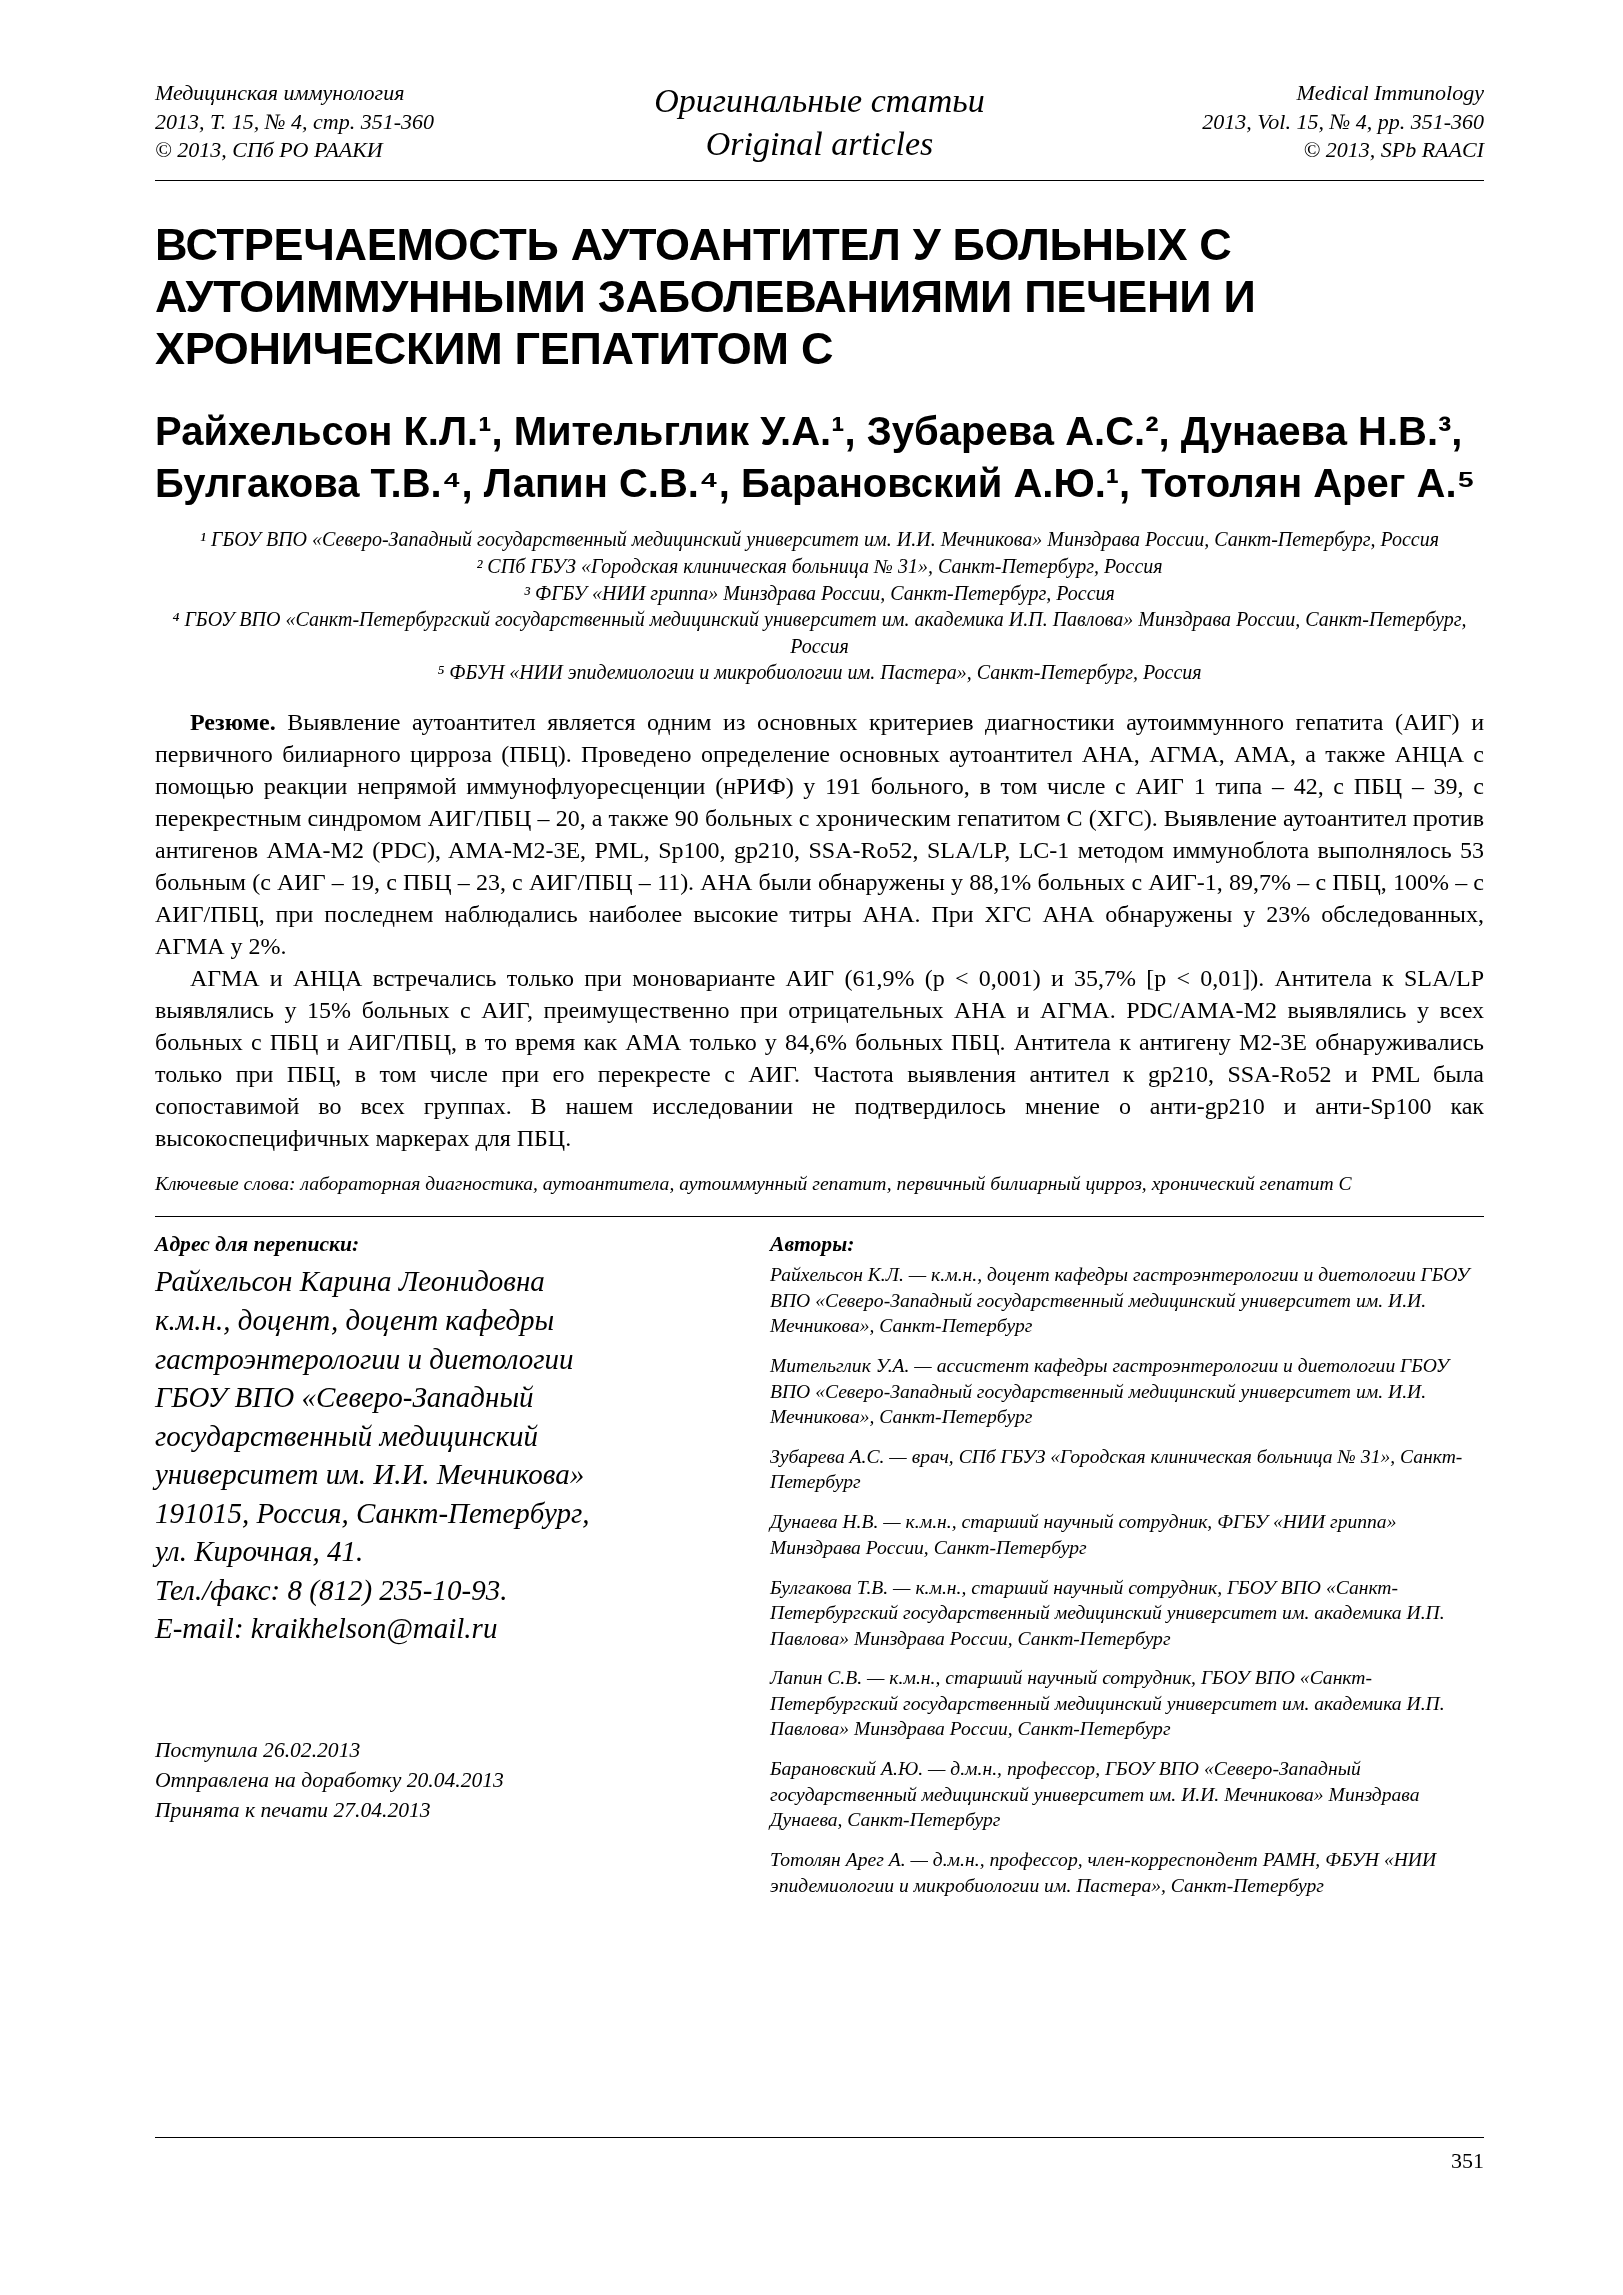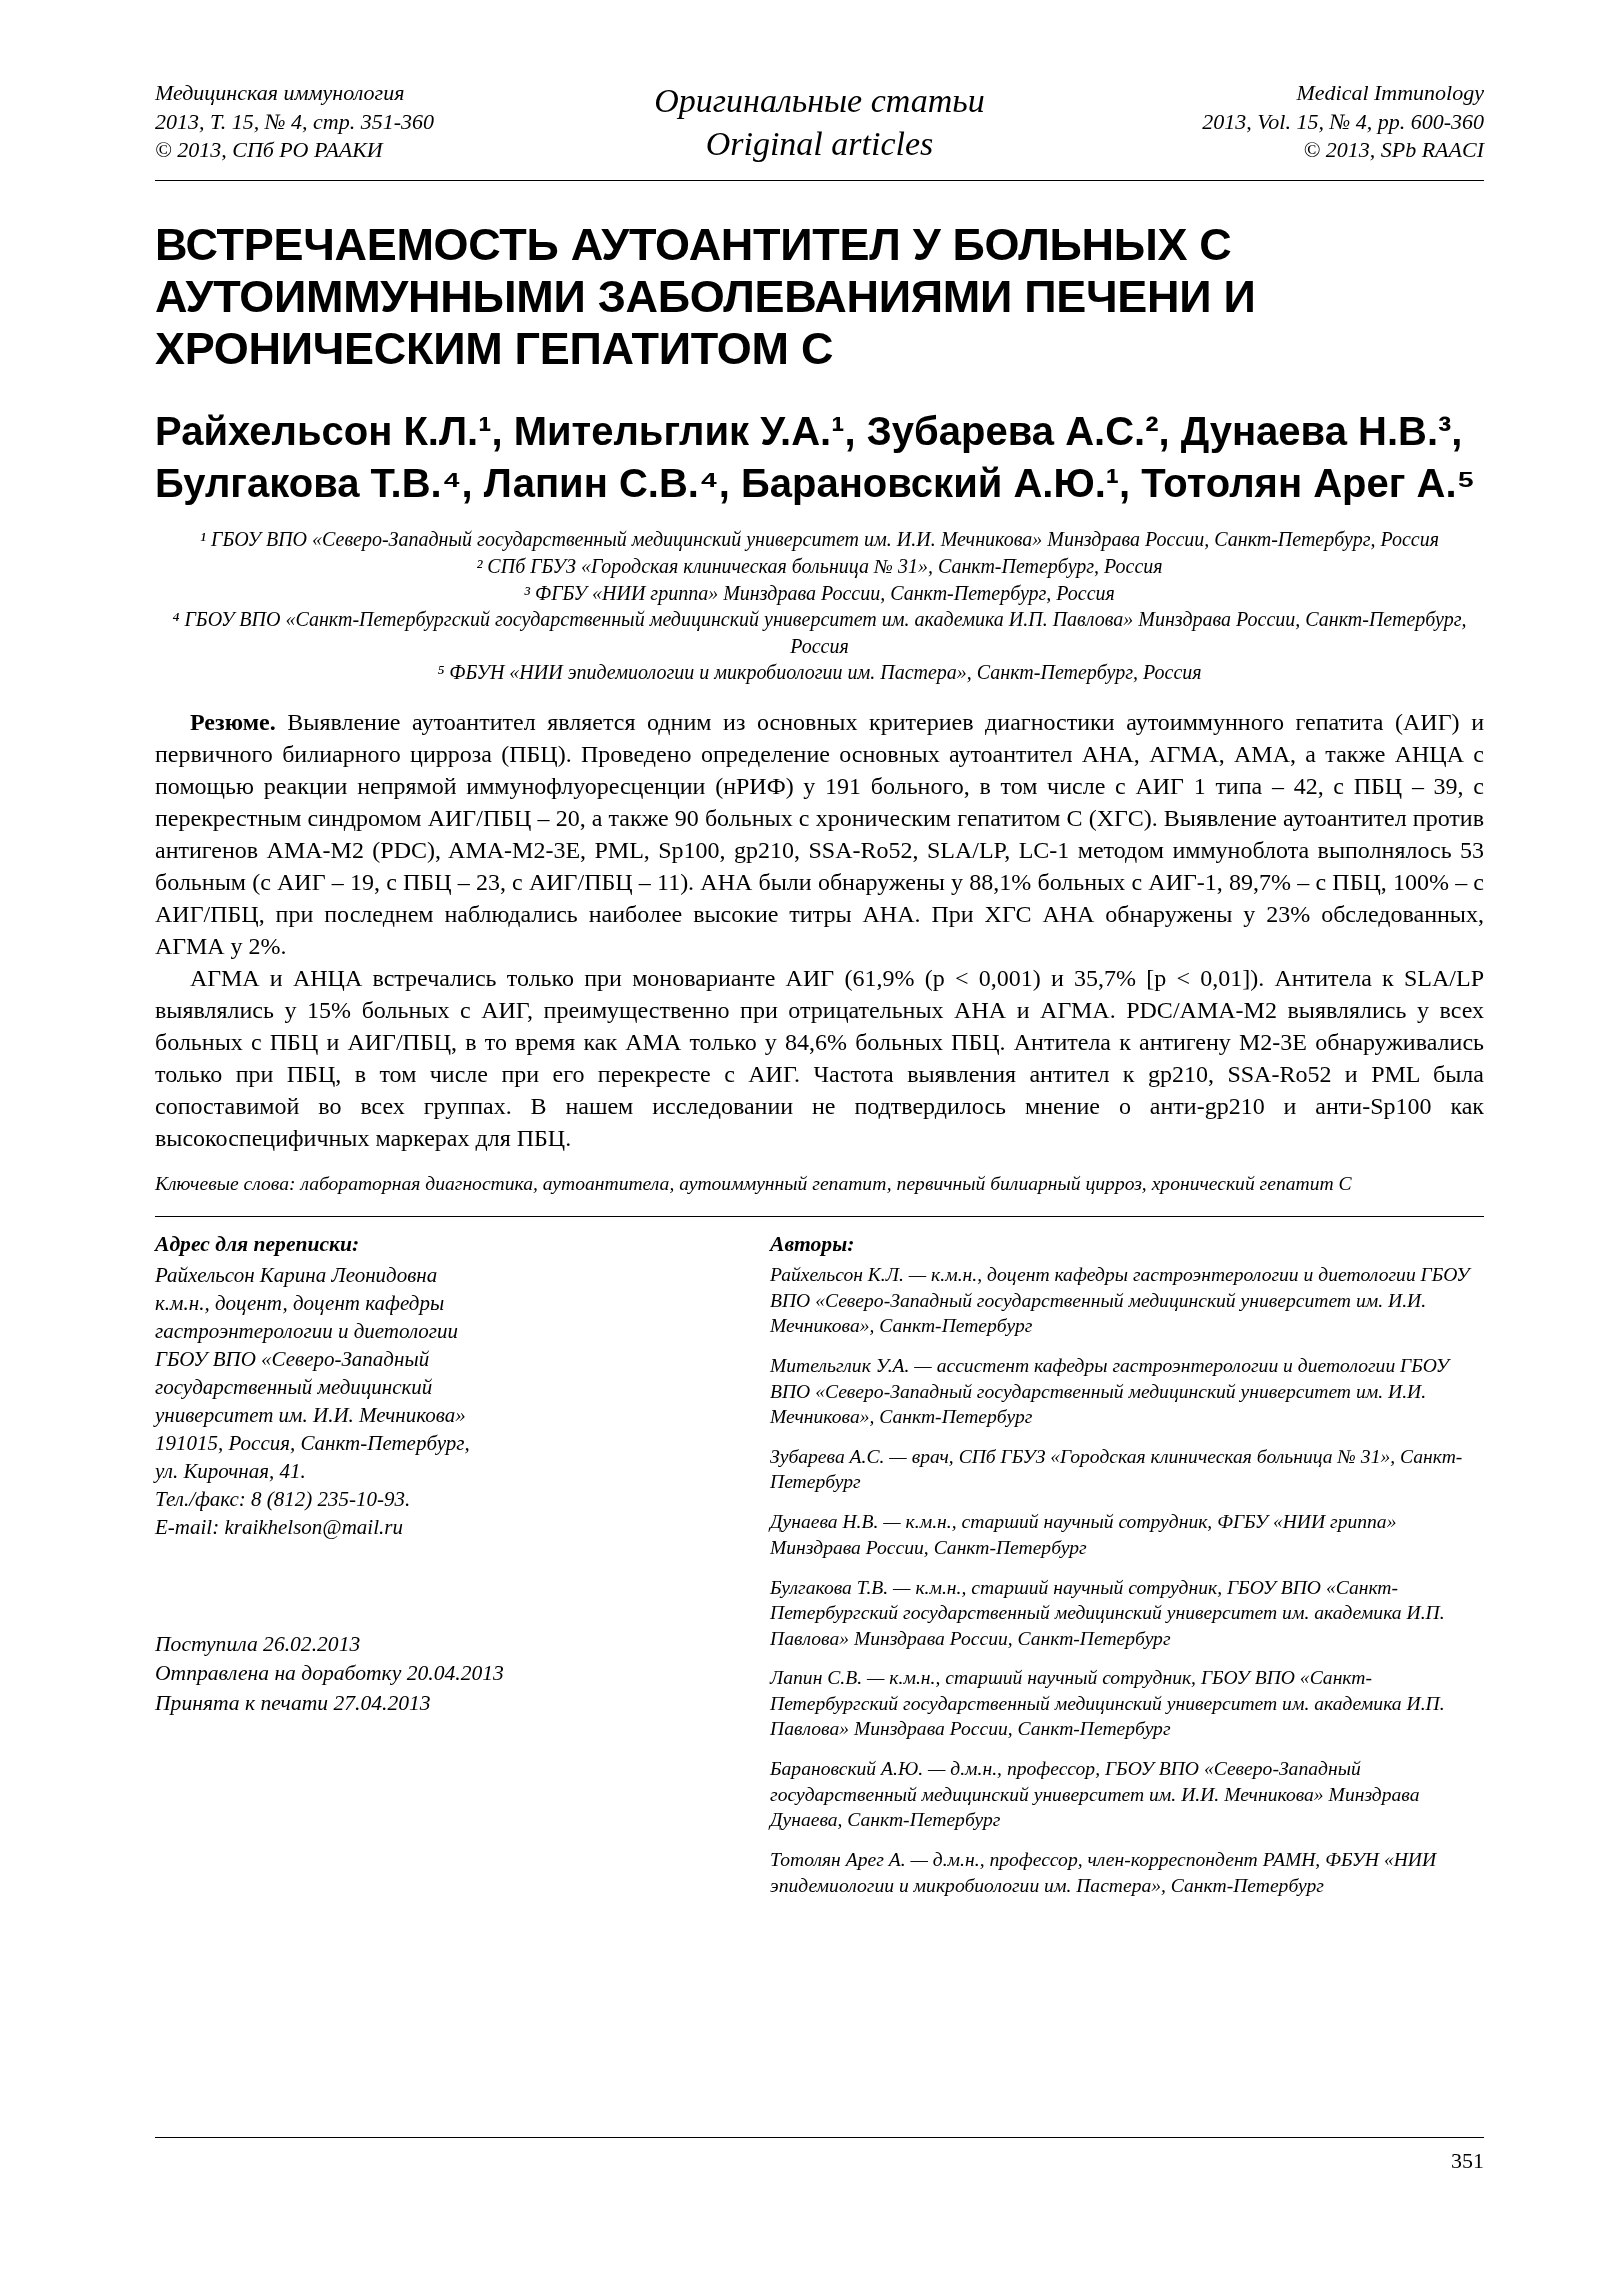--- a/index.html
+++ b/index.html
@@ -116,21 +116,21 @@
   .col-left { width: 576px; position: relative; }
   .col-right { flex: 1; }
   .col-head {
     font-style: italic;
     font-weight: bold;
     font-size: 21.6px;
     margin-bottom: 5.2px;
   }
   .addr-block {
     font-style: italic;
-    font-size: 21px;
+    font-size: 29px;
     line-height: 1.33;
     white-space: pre-line;
   }
   .dates {
     font-style: italic;
     font-size: 21.6px;
     line-height: 1.38;
     white-space: pre-line;
     margin-top: 88px;
   }
@@ -161,21 +161,21 @@
 
 <div class="page">
 
   <div class="header">
     <div class="header-col header-left">Медицинская иммунология
 2013, Т. 15, № 4, стр. 351-360
 © 2013, СПб РО РААКИ</div>
     <div class="header-col header-center">Оригинальные статьи
 Original articles</div>
     <div class="header-col header-right">Medical Immunology
-2013, Vol. 15, № 4, pp. 600-360
+2013, Vol. 15, № 4, pp. 351-360
 © 2013, SPb RAACI</div>
   </div>
 
   <hr class="rule">
 
   <h1 class="title">ВСТРЕЧАЕМОСТЬ АУТОАНТИТЕЛ У БОЛЬНЫХ С АУТОИММУННЫМИ ЗАБОЛЕВАНИЯМИ ПЕЧЕНИ И ХРОНИЧЕСКИМ ГЕПАТИТОМ С</h1>
 
   <div class="authors">Райхельсон К.Л.¹, Мительглик У.А.¹, Зубарева А.С.², Дунаева Н.В.³, Булгакова Т.В.⁴, Лапин С.В.⁴, Барановский А.Ю.¹, Тотолян Арег А.⁵</div>
 
   <div class="affils">

